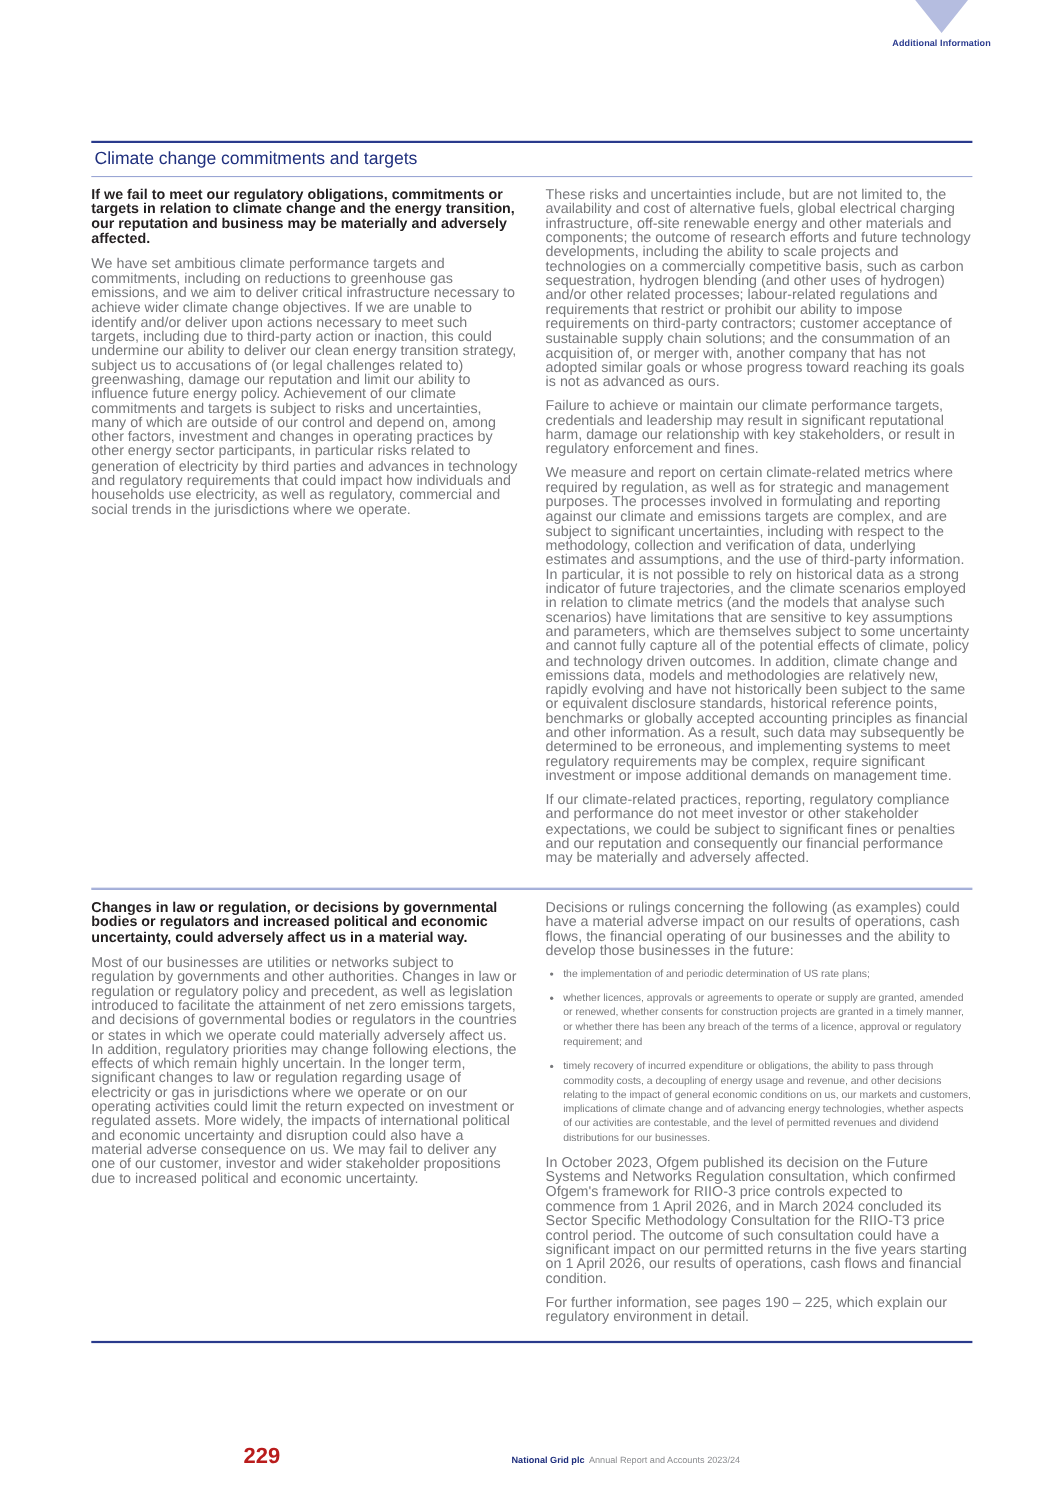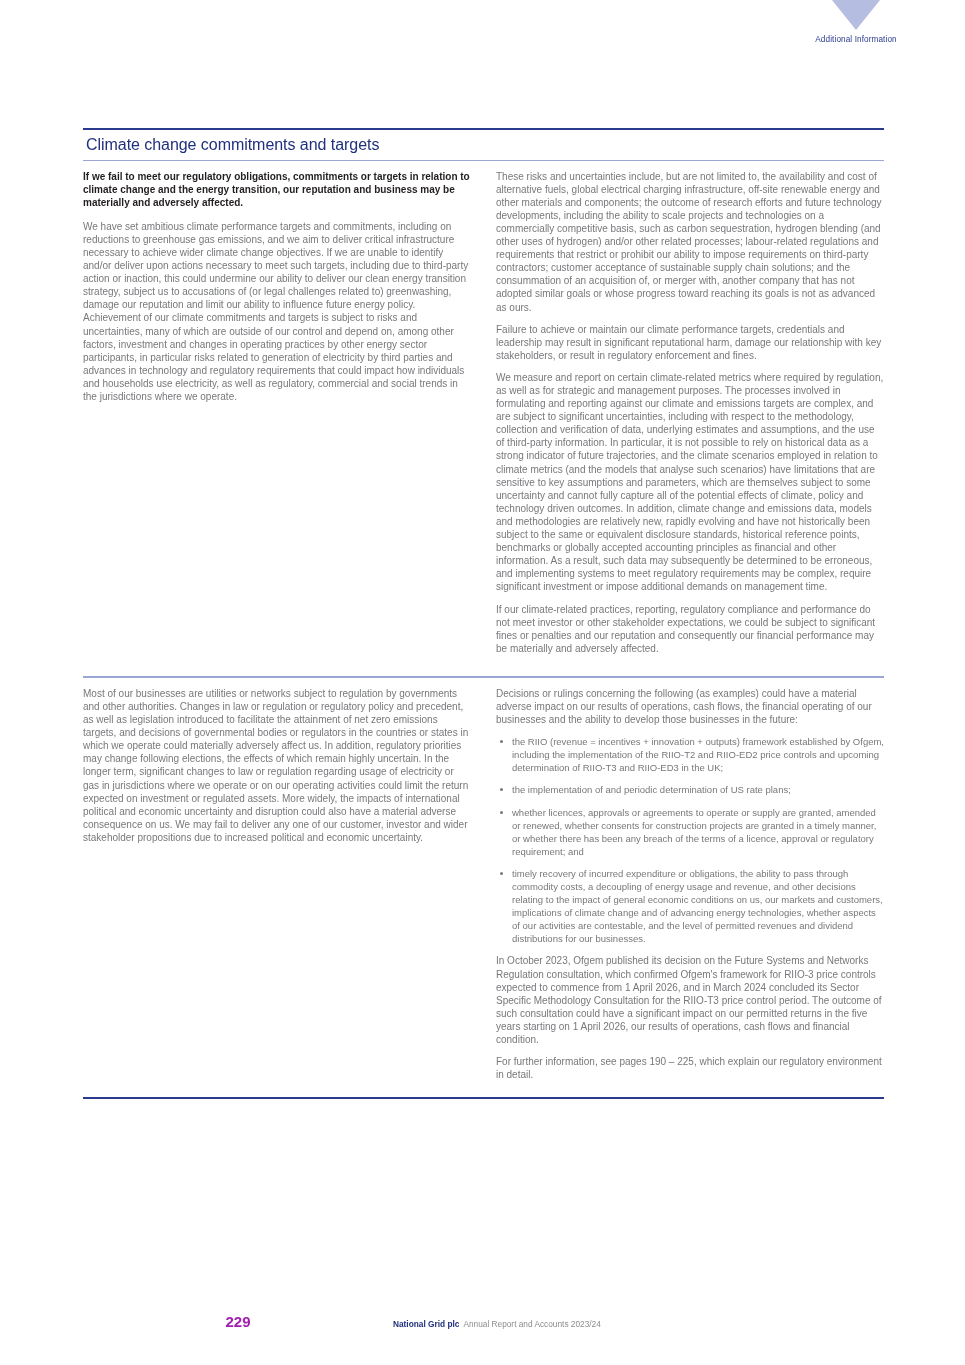--- a/index.html
+++ b/index.html
@@ -28,21 +28,21 @@
     width: 0;
     height: 0;
     margin: 0 auto;
     border-left: 24px solid transparent;
     border-right: 24px solid transparent;
     border-top: 30px solid #b5bde0;
   }
   .tab-label {
     margin-top: 5px;
     font-size: 8.2px;
-    font-weight: normal;
+    font-weight: bold;
     color: #2b3b8f;
     letter-spacing: 0.1px;
     white-space: nowrap;
   }
 
   
   .page {
     position: absolute;
     left: 83px;
     top: 128px;
@@ -80,21 +80,21 @@
     display: flex;
     gap: 25px;
     padding-top: 9px;
   }
   .col {
     width: 388px;
   }
 
   p {
     margin: 0 0 9px 0;
-    font-size: 10px;
+    font-size: 13px;
     line-height: 13.1px;
     color: #77787b;
     text-align: left;
   }
   p.lead {
     color: #231f20;
     font-weight: bold;
     line-height: 13.4px;
     margin-bottom: 10px;
   }
@@ -129,30 +129,31 @@
   
   .footer {
     position: absolute;
     left: 83px;
     top: 1313px;
     width: 801px;
     display: flex;
     align-items: baseline;
   }
   .folio {
-    font-size: 15px;
-    font-weight: bold;
-    color: #a21caf;
+    font-size: 20px;
+    font-weight: bold;
+    color: #b91c1c;
     width: 310px;
     text-align: center;
   }
   .footer-brand {
     font-size: 8.3px;
     font-weight: bold;
     color: #20307e;
+    margin-left: 72px;
   }
   .footer-doc {
     font-size: 8.3px;
     color: #8c8d90;
     margin-left: 4px;
   }
 </style>
 </head>
 <body>
 
@@ -184,26 +185,26 @@
   </div>
 
   <div class="section-gap"></div>
 
   <div>
     <div class="rule-thin"></div>
     <div class="rule-thin"></div>
 
     <div class="columns">
       <div class="col">
+        <p class="lead">Changes in law or regulation, or decisions by governmental bodies or regulators and increased political and economic uncertainty, could adversely affect us in a material way.</p>
         <p>Most of our businesses are utilities or networks subject to regulation by governments and other authorities. Changes in law or regulation or regulatory policy and precedent, as well as legislation introduced to facilitate the attainment of net zero emissions targets, and decisions of governmental bodies or regulators in the countries or states in which we operate could materially adversely affect us. In addition, regulatory priorities may change following elections, the effects of which remain highly uncertain. In the longer term, significant changes to law or regulation regarding usage of electricity or gas in jurisdictions where we operate or on our operating activities could limit the return expected on investment or regulated assets. More widely, the impacts of international political and economic uncertainty and disruption could also have a material adverse consequence on us. We may fail to deliver any one of our customer, investor and wider stakeholder propositions due to increased political and economic uncertainty.</p>
       </div>
       <div class="col">
         <p>Decisions or rulings concerning the following (as examples) could have a material adverse impact on our results of operations, cash flows, the financial operating of our businesses and the ability to develop those businesses in the future:</p>
         <ul class="bullets">
-          <li>the RIIO (revenue = incentives + innovation + outputs) framework established by Ofgem, including the implementation of the RIIO-T2 and RIIO-ED2 price controls and upcoming determination of RIIO-T3 and RIIO-ED3 in the UK;</li>
           <li>the implementation of and periodic determination of US rate plans;</li>
           <li>whether licences, approvals or agreements to operate or supply are granted, amended or renewed, whether consents for construction projects are granted in a timely manner, or whether there has been any breach of the terms of a licence, approval or regulatory requirement; and</li>
           <li>timely recovery of incurred expenditure or obligations, the ability to pass through commodity costs, a decoupling of energy usage and revenue, and other decisions relating to the impact of general economic conditions on us, our markets and customers, implications of climate change and of advancing energy technologies, whether aspects of our activities are contestable, and the level of permitted revenues and dividend distributions for our businesses.</li>
         </ul>
         <p>In October 2023, Ofgem published its decision on the Future Systems and Networks Regulation consultation, which confirmed Ofgem's framework for RIIO-3 price controls expected to commence from 1 April 2026, and in March 2024 concluded its Sector Specific Methodology Consultation for the RIIO-T3 price control period. The outcome of such consultation could have a significant impact on our permitted returns in the five years starting on 1 April 2026, our results of operations, cash flows and financial condition.</p>
         <p>For further information, see pages 190 – 225, which explain our regulatory environment in detail.</p>
       </div>
     </div>
   </div>
 

